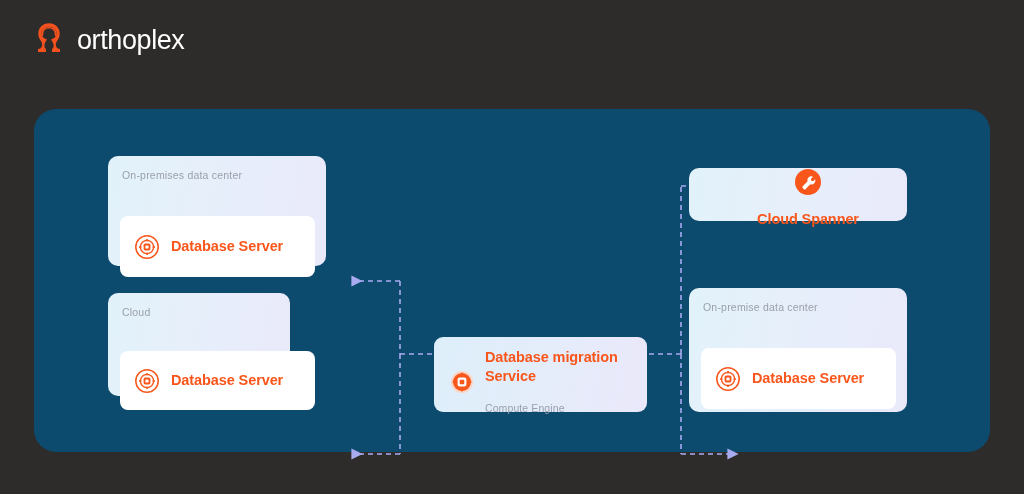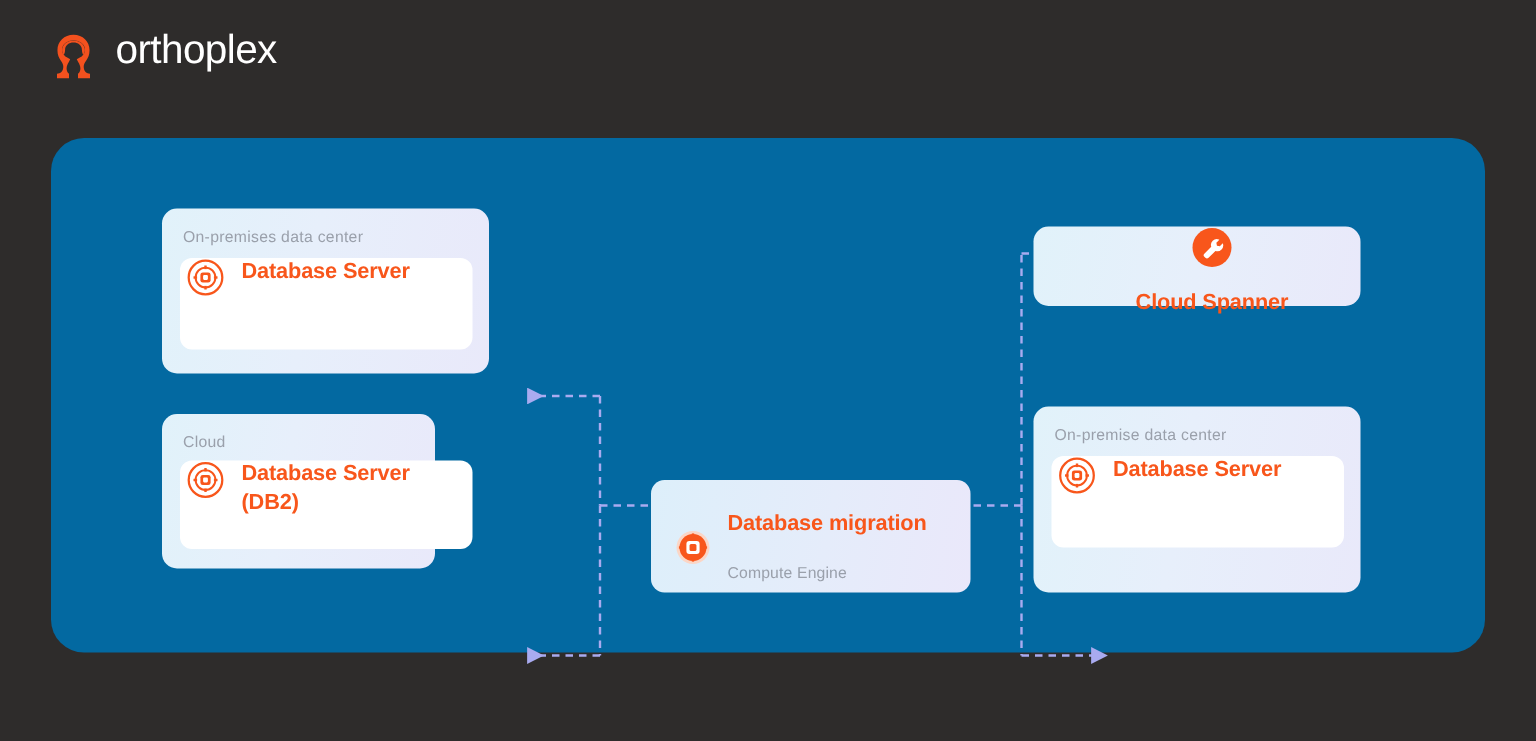--- a/index.html
+++ b/index.html
@@ -7,37 +7,37 @@
     width:1024px;height:494px;
     background:#2e2c2b;
     font-family:"Liberation Sans","DejaVu Sans",sans-serif;
     overflow:hidden;
     position:relative;
   }
 
   
   .brand{
     position:absolute;left:32px;top:20px;
-    display:flex;align-items:flex-start;gap:11px;
+    display:flex;align-items:flex-end;gap:11px;
   }
   .brand-mark{width:34px;height:34px;display:block;}
   .brand-name{
     color:#ffffff;
     font-size:27px;
     letter-spacing:-0.4px;
     font-weight:500;
     line-height:1;
   }
 
   
   .card{
     position:absolute;
-    left:34px;top:92px;
+    left:34px;top:109px;
     width:956px;height:343px;
-    background:#0369a1;
+    background:#0c4a6e;
     border-radius:22px;
   }
 
   
   .canvas{position:absolute;inset:0;}
 
   .grp{
     position:absolute;
     border-radius:10px;
     background:linear-gradient(100deg,#e1f2fa 0%,#e7effb 45%,#e9e9fa 100%);
@@ -47,24 +47,25 @@
     left:14px;top:13px;
     font-size:10.5px;
     color:#9aa0ab;
     letter-spacing:.2px;
     white-space:nowrap;
   }
   .inner{
     position:absolute;
     background:#ffffff;
     border-radius:8px;
-    display:flex;
+    display:flex;align-items:center;
     box-sizing:border-box;
-    padding-left:4px;
+    padding-left:14px;
     gap:11px;
+    margin-top:27px;
   }
   .node-text{
     color:#f8561b;
     font-size:14.5px;
     font-weight:700;
     line-height:1.28;
     letter-spacing:-0.1px;
   }
 
   
@@ -167,38 +168,38 @@
           <circle cx="13" cy="13" r="6.6" fill="none" stroke="#f8561b" stroke-width="1.3"></circle>
           <rect x="9.6" y="9.6" width="6.8" height="6.8" rx="1.6" fill="#f8561b"></rect>
           <rect x="11.4" y="11.4" width="3.2" height="3.2" rx=".7" fill="#ffffff"></rect>
           <rect x="12.2" y="5.0" width="1.6" height="2.4" fill="#f8561b"></rect>
           <rect x="12.2" y="18.6" width="1.6" height="2.4" fill="#f8561b"></rect>
           <rect x="5.0" y="12.2" width="2.4" height="1.6" fill="#f8561b"></rect>
           <rect x="18.6" y="12.2" width="2.4" height="1.6" fill="#f8561b"></rect>
         </svg>
         <div>
           <div class="node-text">Database Server</div>
-          <div class="node-text">(DB2)</div>
         </div>
       </div>
     </div>
 
     <div class="svc">
       <svg class="icon" width="24" height="24" viewBox="0 0 24 24" style="margin-top:2px;">
         <circle cx="12" cy="12" r="11" fill="#fbd6c6"></circle>
         <circle cx="12" cy="12" r="9" fill="#f8561b"></circle>
         <rect x="7.6" y="7.6" width="8.8" height="8.8" rx="2" fill="#ffffff"></rect>
         <rect x="9.7" y="9.7" width="4.6" height="4.6" rx="1" fill="#f8561b"></rect>
         <rect x="11.2" y="2.6" width="1.6" height="2.4" fill="#f8561b"></rect>
         <rect x="11.2" y="19.0" width="1.6" height="2.4" fill="#f8561b"></rect>
         <rect x="2.6" y="11.2" width="2.4" height="1.6" fill="#f8561b"></rect>
         <rect x="19.0" y="11.2" width="2.4" height="1.6" fill="#f8561b"></rect>
       </svg>
       <div>
         <div class="svc-title">Database migration</div>
+        <div class="svc-title">Service</div>
         <div class="svc-sub">Compute Engine</div>
       </div>
     </div>
 
     <div class="plain" style="left:655px;top:59px;width:218px;height:53px;flex-direction:column;">
       <svg class="icon" width="28" height="28" viewBox="0 0 28 28">
         <circle cx="14" cy="14" r="13" fill="#f8561b"></circle>
         <path d="M18.6 8.6a3.9 3.9 0 0 0-5.1 4.9l-4.6 4.6a1.5 1.5 0 0 0 0 2.1l.7.7a1.5 1.5 0 0 0 2.1 0l4.6-4.6a3.9 3.9 0 0 0 4.9-5.1l-2.0 2.0-1.9-.4-.4-1.9 2.0-2.0z" fill="#ffffff"></path>
       </svg>
       <span class="node-text">Cloud Spanner</span>

